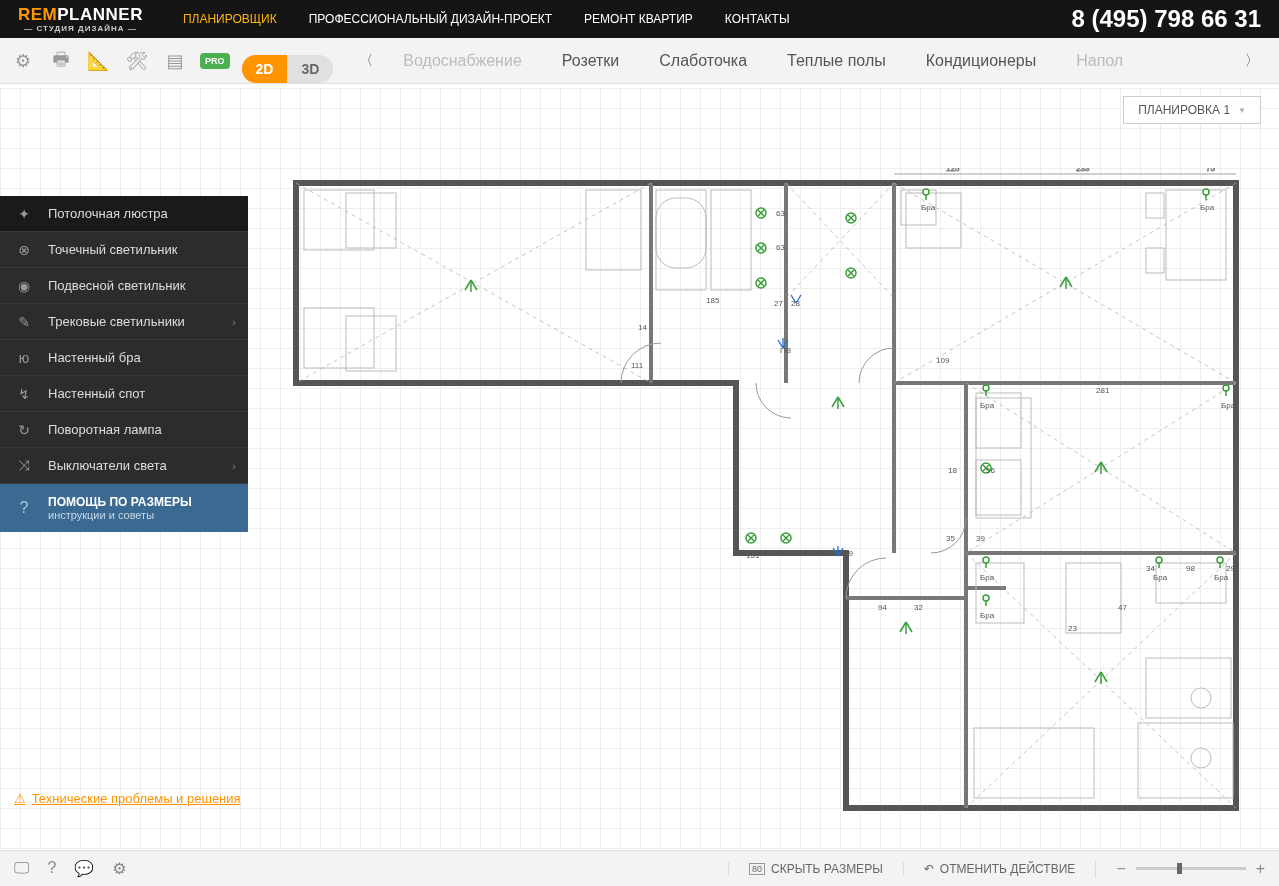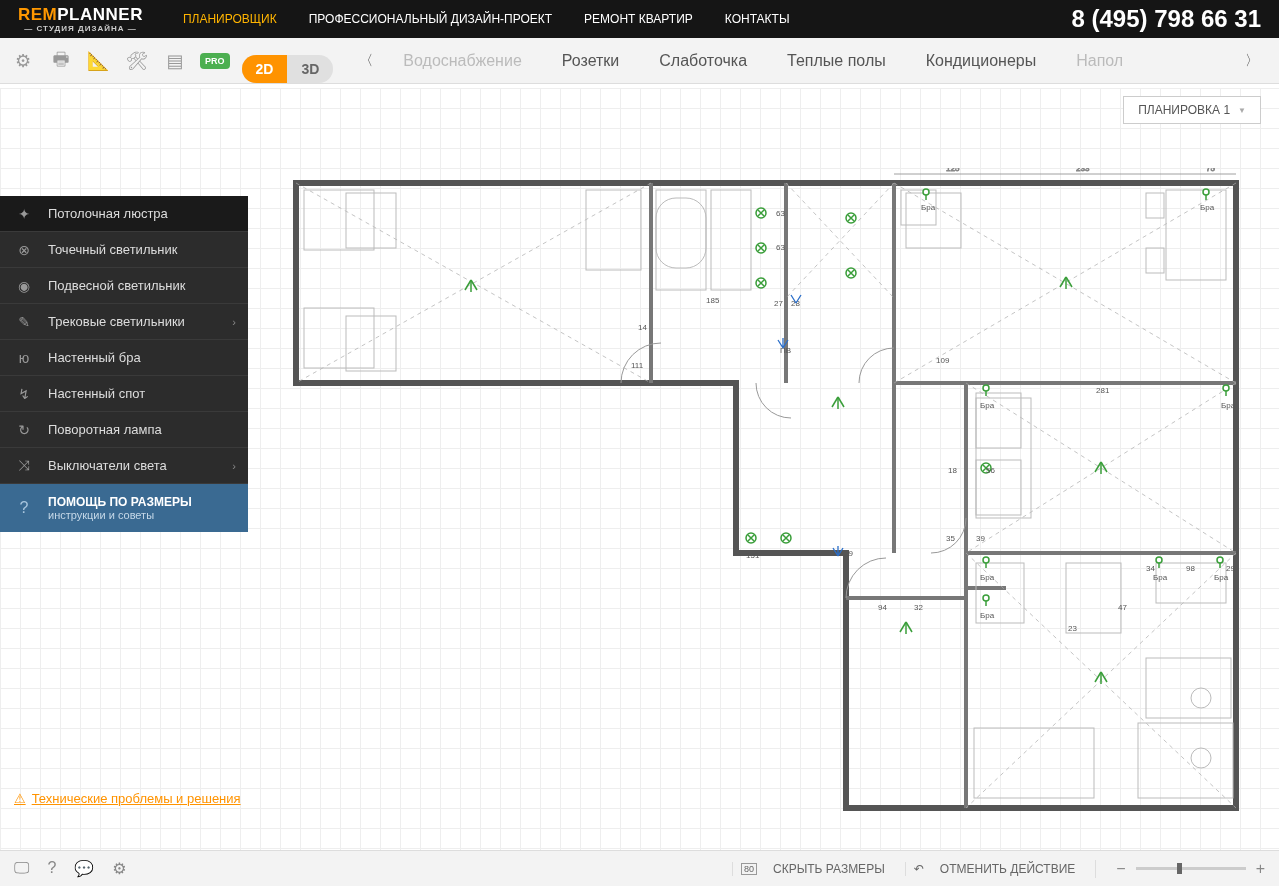--- a/index.html
+++ b/index.html
@@ -54,21 +54,21 @@
 
 
 .tech-link { position: absolute; bottom: 44px; left: 14px; color: #ff9300; font-size: 13px; text-decoration: underline; display: flex; align-items: center; gap: 6px; }
 .tech-link::before { content: "⚠"; }
 
 
 .footer { position: absolute; bottom: 0; left: 0; right: 0; height: 36px; background: #f3f3f3; border-top: 1px solid #ddd; display: flex; align-items: center; padding: 0 14px; }
 .footer-left { display: flex; gap: 18px; flex: 1; }
 .footer-icon { color: #888; font-size: 16px; }
 .footer-actions { display: flex; align-items: center; gap: 20px; }
-.footer-action { display: flex; align-items: center; gap: 16px; font-size: 12px; color: #666; border-left: 1px solid #ddd; padding-left: 8px; }
+.footer-action { display: flex; align-items: center; gap: 6px; font-size: 12px; color: #666; border-left: 1px solid #ddd; padding-left: 20px; }
 .zoom { display: flex; align-items: center; gap: 10px; border-left: 1px solid #ddd; padding-left: 20px; }
 .zoom-track { width: 110px; height: 3px; background: #ccc; position: relative; }
 .zoom-track::after { content: ""; position: absolute; left: 38%; top: -4px; width: 5px; height: 11px; background: #666; }
 .zoom-btn { color: #888; font-size: 16px; cursor: pointer; }
 </style>
 </head>
 <body>
 
 <div class="header">
   <div class="logo">

